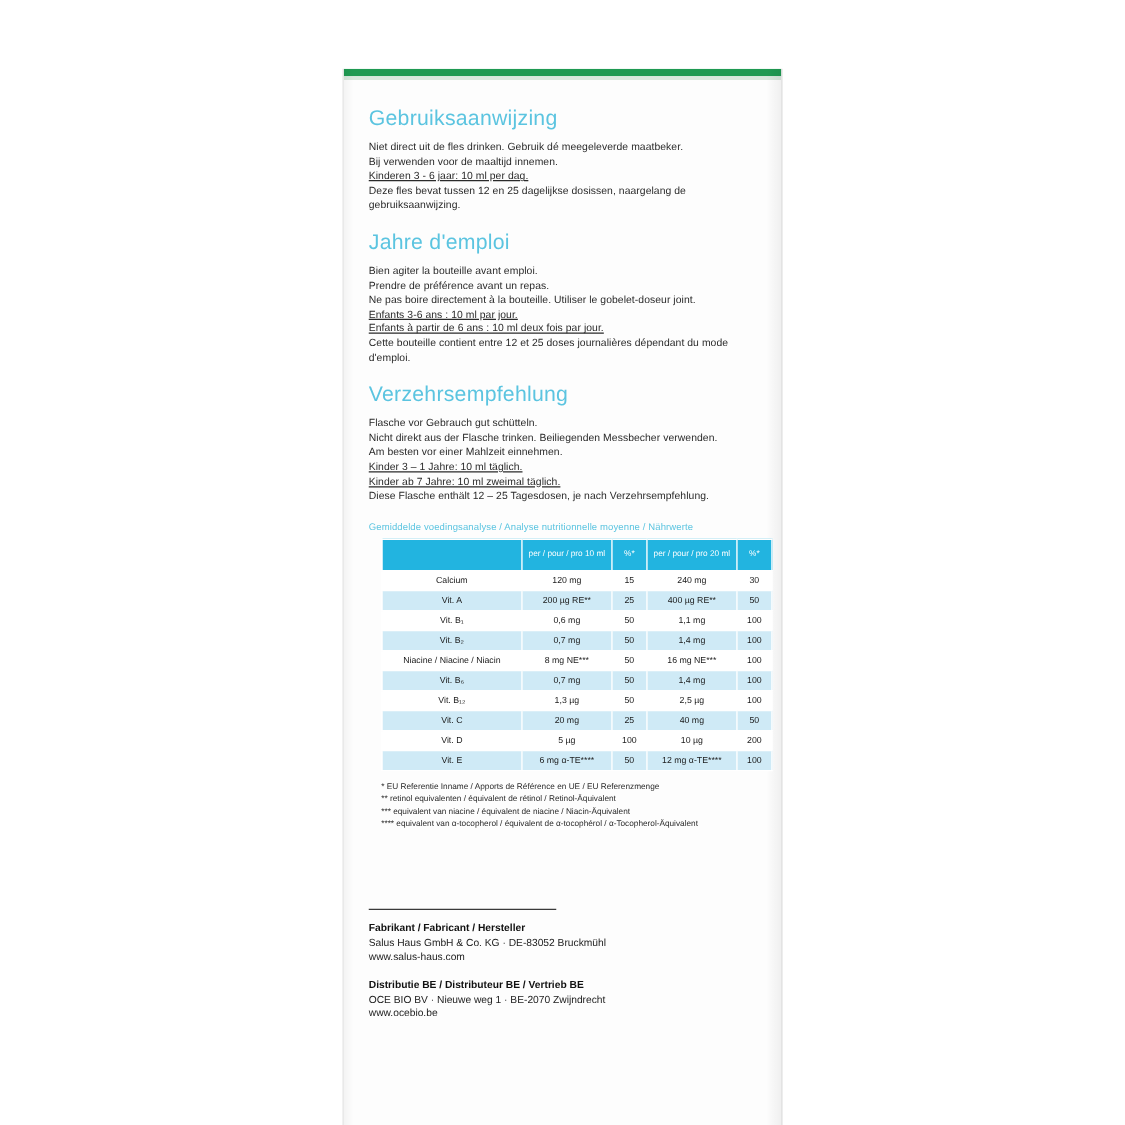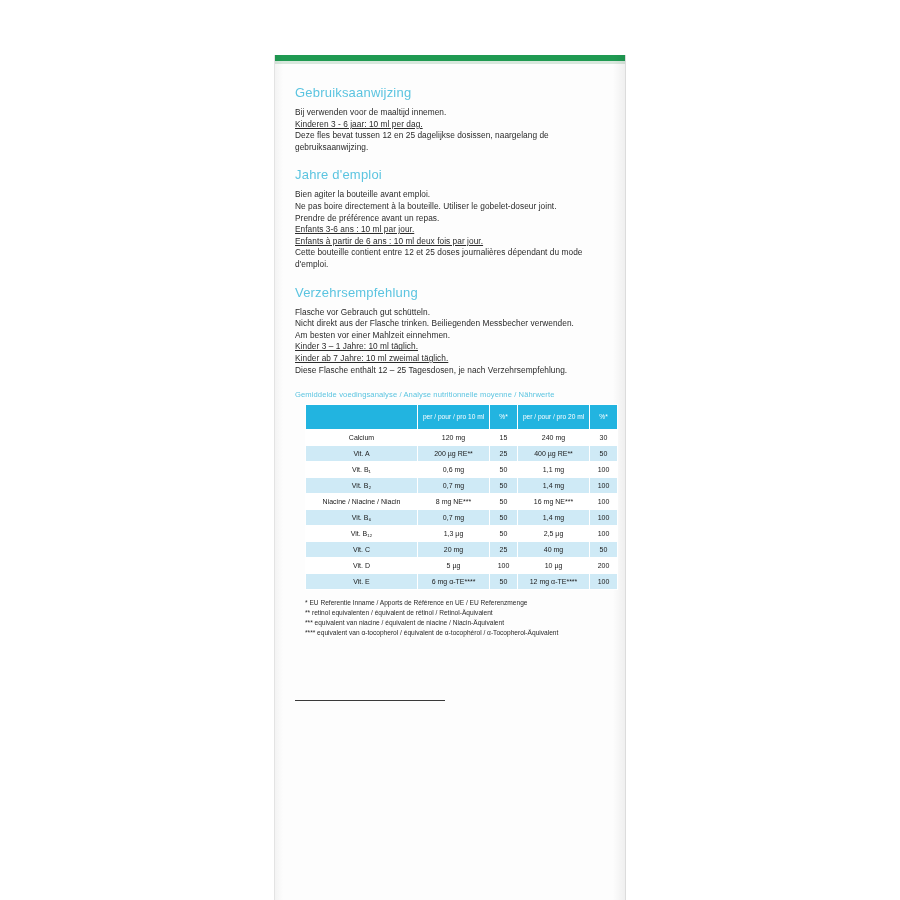--- a/index.html
+++ b/index.html
@@ -61,21 +61,21 @@
     position: absolute;
     left: 20px;
     top: 30px;
     width: 312px;
   }
   .section {
     margin-bottom: 14px;
   }
   .sec-title {
     color: #5bc4e0;
-    font-size: 13px;
+    font-size: 17px;
     letter-spacing: 0.2px;
     margin-bottom: 7px;
   }
   .sec-line {
     color: #2a2a2a;
     font-size: 8.3px;
     line-height: 11.6px;
     letter-spacing: 0.05px;
   }
   .sec-line.underline {
@@ -168,30 +168,31 @@
 <div class="package">
   <div class="top-green"></div>
   <div class="top-green-2"></div>
   <div class="left-shade"></div>
   <div class="right-shade"></div>
 
   <div class="content">
 
     <div class="section">
       <div class="sec-title">Gebruiksaanwijzing</div>
+      <div class="sec-line">Niet direct uit de fles drinken. Gebruik dé meegeleverde maatbeker.</div>
       <div class="sec-line">Bij verwenden voor de maaltijd innemen.</div>
       <div class="sec-line underline">Kinderen 3 - 6 jaar: 10 ml per dag.</div>
       <div class="sec-line">Deze fles bevat tussen 12 en 25 dagelijkse dosissen, naargelang de gebruiksaanwijzing.</div>
     </div>
 
     <div class="section">
       <div class="sec-title">Jahre d'emploi</div>
       <div class="sec-line">Bien agiter la bouteille avant emploi.</div>
+      <div class="sec-line">Prendre de préférence avant un repas.</div>
       <div class="sec-line">Ne pas boire directement à la bouteille. Utiliser le gobelet-doseur joint.</div>
-      <div class="sec-line">Prendre de préférence avant un repas.</div>
       <div class="sec-line underline">Enfants 3-6 ans : 10 ml par jour.</div>
       <div class="sec-line underline">Enfants à partir de 6 ans : 10 ml deux fois par jour.</div>
       <div class="sec-line">Cette bouteille contient entre 12 et 25 doses journalières dépendant du mode d'emploi.</div>
     </div>
 
     <div class="section">
       <div class="sec-title">Verzehrsempfehlung</div>
       <div class="sec-line">Flasche vor Gebrauch gut schütteln.</div>
       <div class="sec-line">Nicht direkt aus der Flasche trinken. Beiliegenden Messbecher verwenden.</div>
       <div class="sec-line">Am besten vor einer Mahlzeit einnehmen.</div>
@@ -295,17 +296,27 @@
 
     <div class="footnotes">
       <div class="footnote">* EU Referentie Inname / Apports de Référence en UE / EU Referenzmenge</div>
       <div class="footnote">** retinol equivalenten / équivalent de rétinol / Retinol-Äquivalent</div>
       <div class="footnote">*** equivalent van niacine / équivalent de niacine / Niacin-Äquivalent</div>
       <div class="footnote">**** equivalent van α-tocopherol / équivalent de α-tocophérol / α-Tocopherol-Äquivalent</div>
     </div>
 
     <div class="divider"></div>
 
-
+    <div class="addr-block">
+      <div class="addr-head">Fabrikant / Fabricant / Hersteller</div>
+      <div class="addr-line">Salus Haus GmbH &amp; Co. KG · DE-83052 Bruckmühl</div>
+      <div class="addr-url">www.salus-haus.com</div>
+    </div>
+
+    <div class="addr-block">
+      <div class="addr-head">Distributie BE / Distributeur BE / Vertrieb BE</div>
+      <div class="addr-line">OCE BIO BV · Nieuwe weg 1 · BE-2070 Zwijndrecht</div>
+      <div class="addr-url">www.ocebio.be</div>
+    </div>
 
 
   </div>
 </div>
 
 </body></html>

